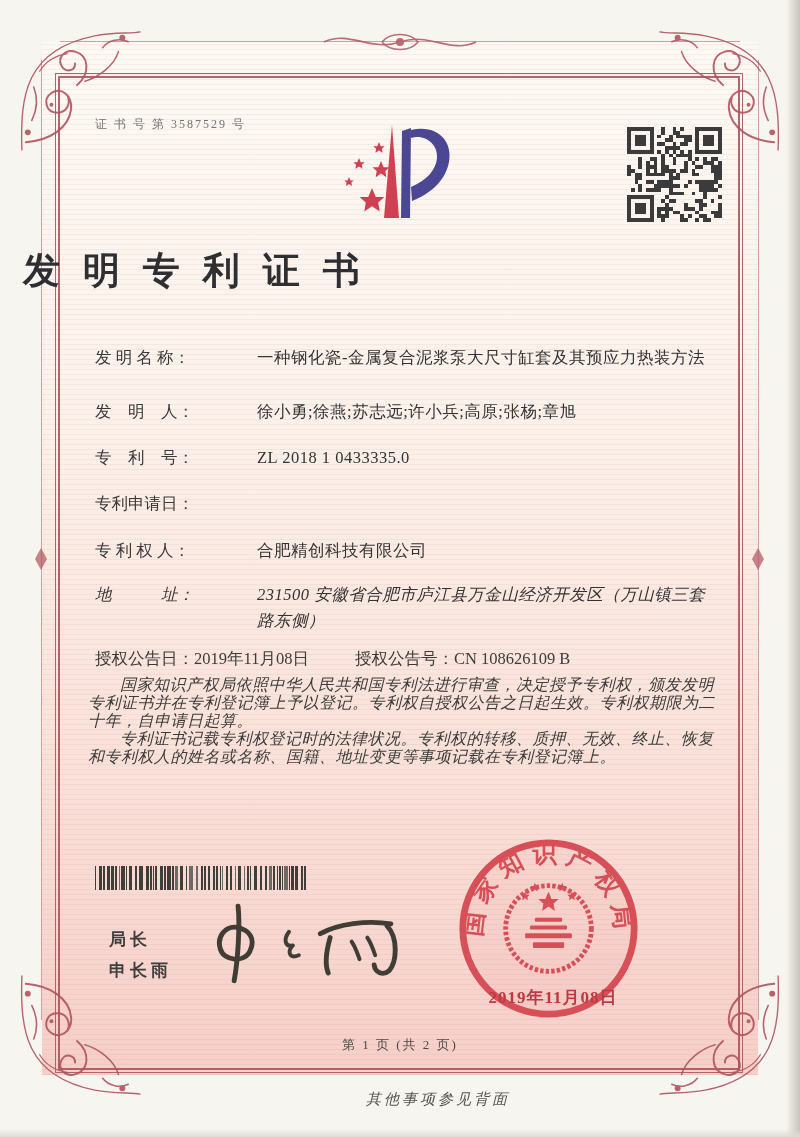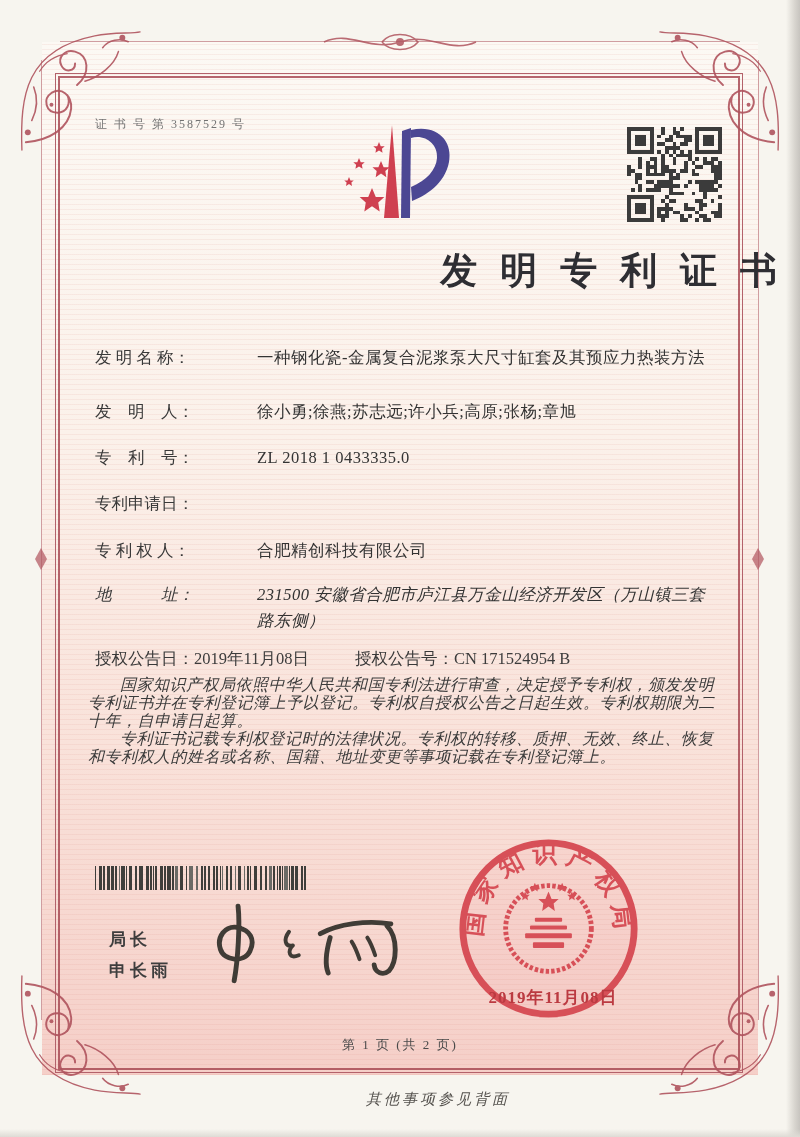--- a/index.html
+++ b/index.html
@@ -43,21 +43,21 @@
   .corner.br{left:656px;top:972px;transform:scale(-1,-1);}
   .center-motif{position:absolute;left:320px;top:22px;width:160px;height:40px;opacity:.85;}
   .edge-diamond{position:absolute;width:12px;height:22px;}
   .edge-diamond.l{left:35px;top:548px;}
   .edge-diamond.r{left:752px;top:548px;}
 
   .cert-no{position:absolute;left:95px;top:116px;font-size:12px;letter-spacing:2px;color:#737373;}
   .logo{position:absolute;left:335px;top:118px;width:150px;height:120px;}
   .qr{position:absolute;left:627px;top:127px;width:95px;height:95px;}
 
-  .title{position:absolute;left:0;top:246px;width:800px;text-align:right;
+  .title{position:absolute;left:0;top:246px;width:800px;text-align:left;
     font-size:37px;font-weight:bold;color:#2e2e33;
     letter-spacing:.62em;text-indent:.62em;}
 
   .fields{position:absolute;left:95px;top:340px;width:625px;font-size:16.5px;}
   .frow{position:absolute;left:0;display:flex;line-height:26px;}
   .flabel{width:162px;flex:none;color:#393939;}
   .fvalue{width:460px;color:#333;letter-spacing:.5px;}
   .r1{top:5px;}  .r2{top:59px;} .r3{top:105px;} .r4{top:151px;} .r5{top:198px;} .r6{top:242px;font-style:italic;}
   .grant-row{position:absolute;top:306px;left:0;display:flex;line-height:26px;}
   .grant-row .g2l{margin-left:46px;}
@@ -481,21 +481,21 @@
       <span class="fvalue">合肥精创科技有限公司</span>
     </div>
     <div class="frow r6">
       <span class="flabel">地　　　址：</span>
       <span class="fvalue">231500 安徽省合肥市庐江县万金山经济开发区（万山镇三套路东侧）</span>
     </div>
     <div class="grant-row">
       <span class="flabel" style="width:auto">授权公告日：</span>
       <span>2019年11月08日</span>
       <span class="flabel g2l" style="width:auto">授权公告号：</span>
-      <span>CN 171524954 B</span>
+      <span>CN 108626109 B</span>
     </div>
   </div>
 
   <div class="paras">
     <p>国家知识产权局依照中华人民共和国专利法进行审查，决定授予专利权，颁发发明专利证书并在专利登记簿上予以登记。专利权自授权公告之日起生效。专利权期限为二十年，自申请日起算。</p>
     <p>专利证书记载专利权登记时的法律状况。专利权的转移、质押、无效、终止、恢复和专利权人的姓名或名称、国籍、地址变更等事项记载在专利登记簿上。</p>
   </div>
 
   <svg class="barcode" id="barcode" viewBox="0 0 215 24" preserveAspectRatio="none">
       <rect x="0" y="0" width="1" height="24" fill="#3f3e3b"></rect>

